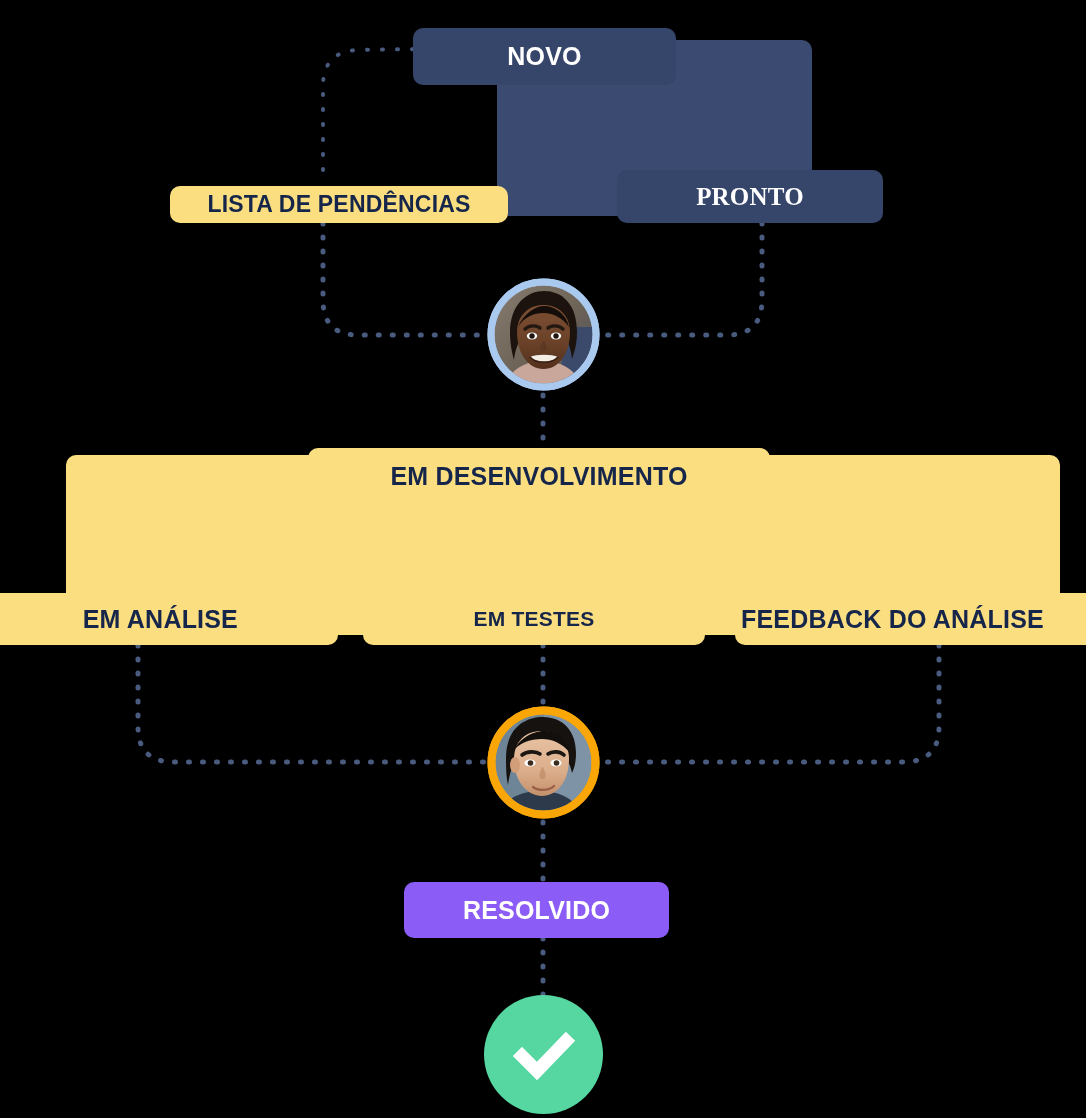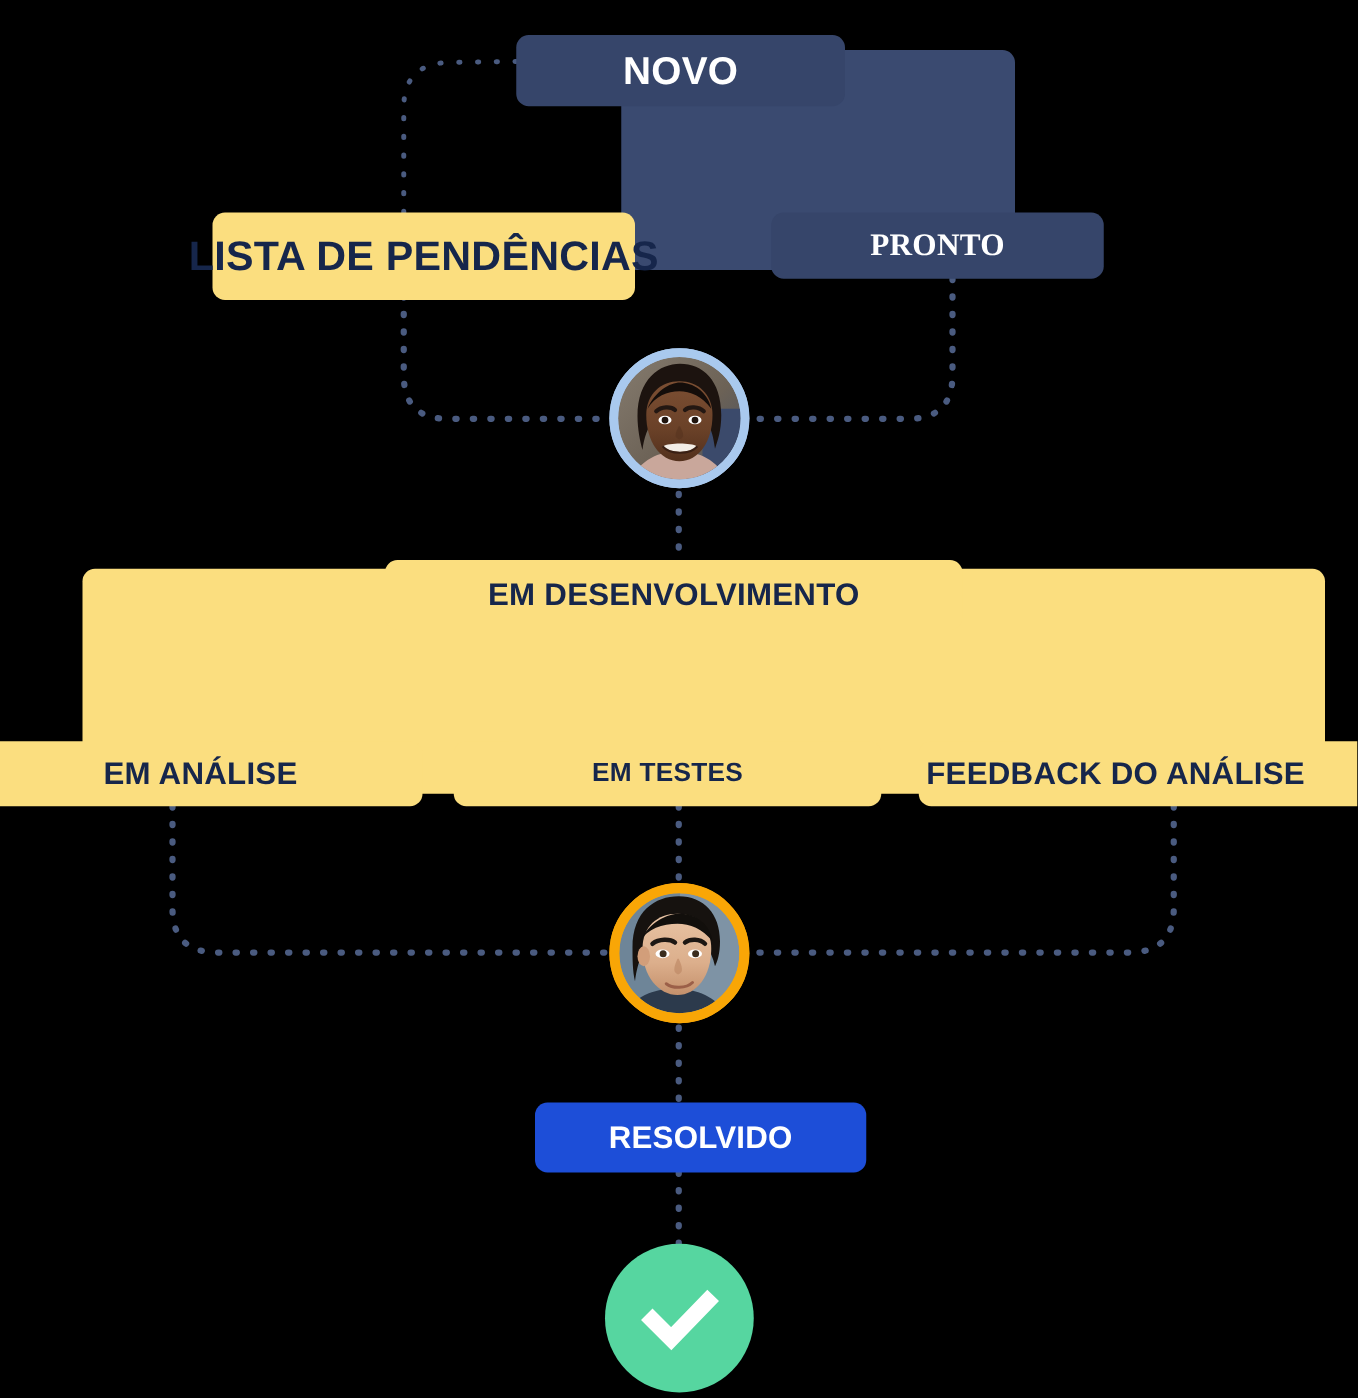--- a/index.html
+++ b/index.html
@@ -24,21 +24,21 @@
     justify-content:center;
     box-sizing:border-box;
     border-radius:10px;
     font-weight:700;
     letter-spacing:0.2px;
     white-space:nowrap;
     z-index:6;
   }
   .node.dark{ background:#36456A; color:#FFFFFF; }
   .node.yellow{ background:#FBDE7F; color:#16264B; }
-  .node.green{ background:#1d4ed8; color:#FFFFFF;margin-left:24px; }
+  .node.green{ background:#8b5cf6; color:#FFFFFF; }
 
   
   .slab{
     position:absolute;
     box-sizing:border-box;
     border-radius:10px;
     z-index:3;
   }
   .slab.dark{ background:#3A4A70; }
   .slab.yellow{ background:#FBDE7F; }
@@ -112,25 +112,25 @@
     <path d="M543,645 L543,704"></path>
 
     <path d="M543,822 L543,882"></path>
 
     <path d="M543,938 L543,996"></path>
   </svg>
 
   <div class="slab dark" style="left:497px;top:40px;width:315px;height:176px;"></div>
   <div class="slab yellow" style="left:66px;top:455px;width:994px;height:180px;"></div>
 
-  <div class="node dark" style="left:413px;top:28px;width:263px;height:57px;font-size:31px;">
+  <div class="node dark" style="left:413px;top:28px;width:263px;height:57px;font-size:25px;">
     <span>NOVO</span>
   </div>
 
-  <div class="node yellow" style="left:170px;top:170px;width:338px;height:70px;font-size:33px;">
+  <div class="node yellow" style="left:170px;top:186px;width:338px;height:37px;font-size:23px;">
     <span>LISTA DE PENDÊNCIAS</span>
   </div>
 
   <div class="node dark" style="left:617px;top:170px;width:266px;height:53px;font-size:25px;font-family:Liberation Serif, serif;">
     <span>PRONTO</span>
   </div>
 
   <div class="avatar" style="left:484px;top:275px;width:119px;height:119px;">
     <svg width="119" height="119" viewBox="0 0 119 119">
       <defs>

